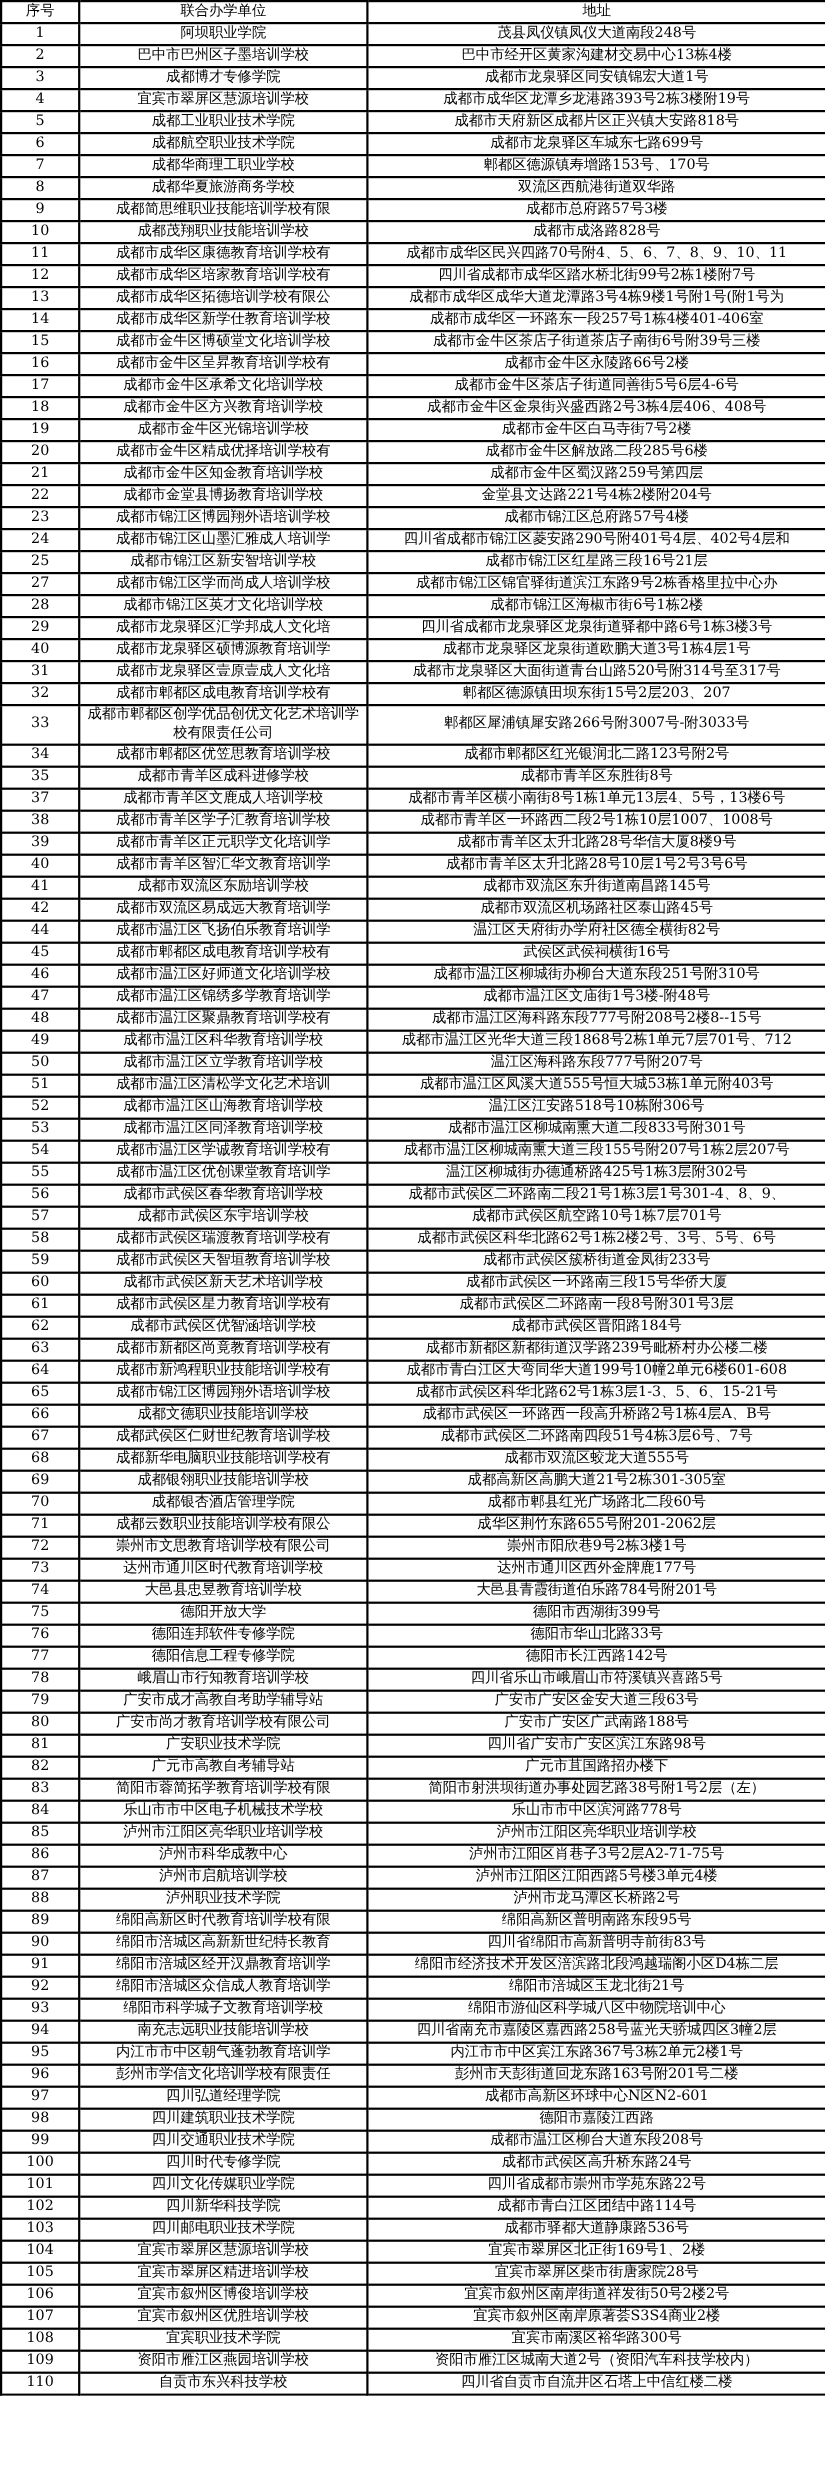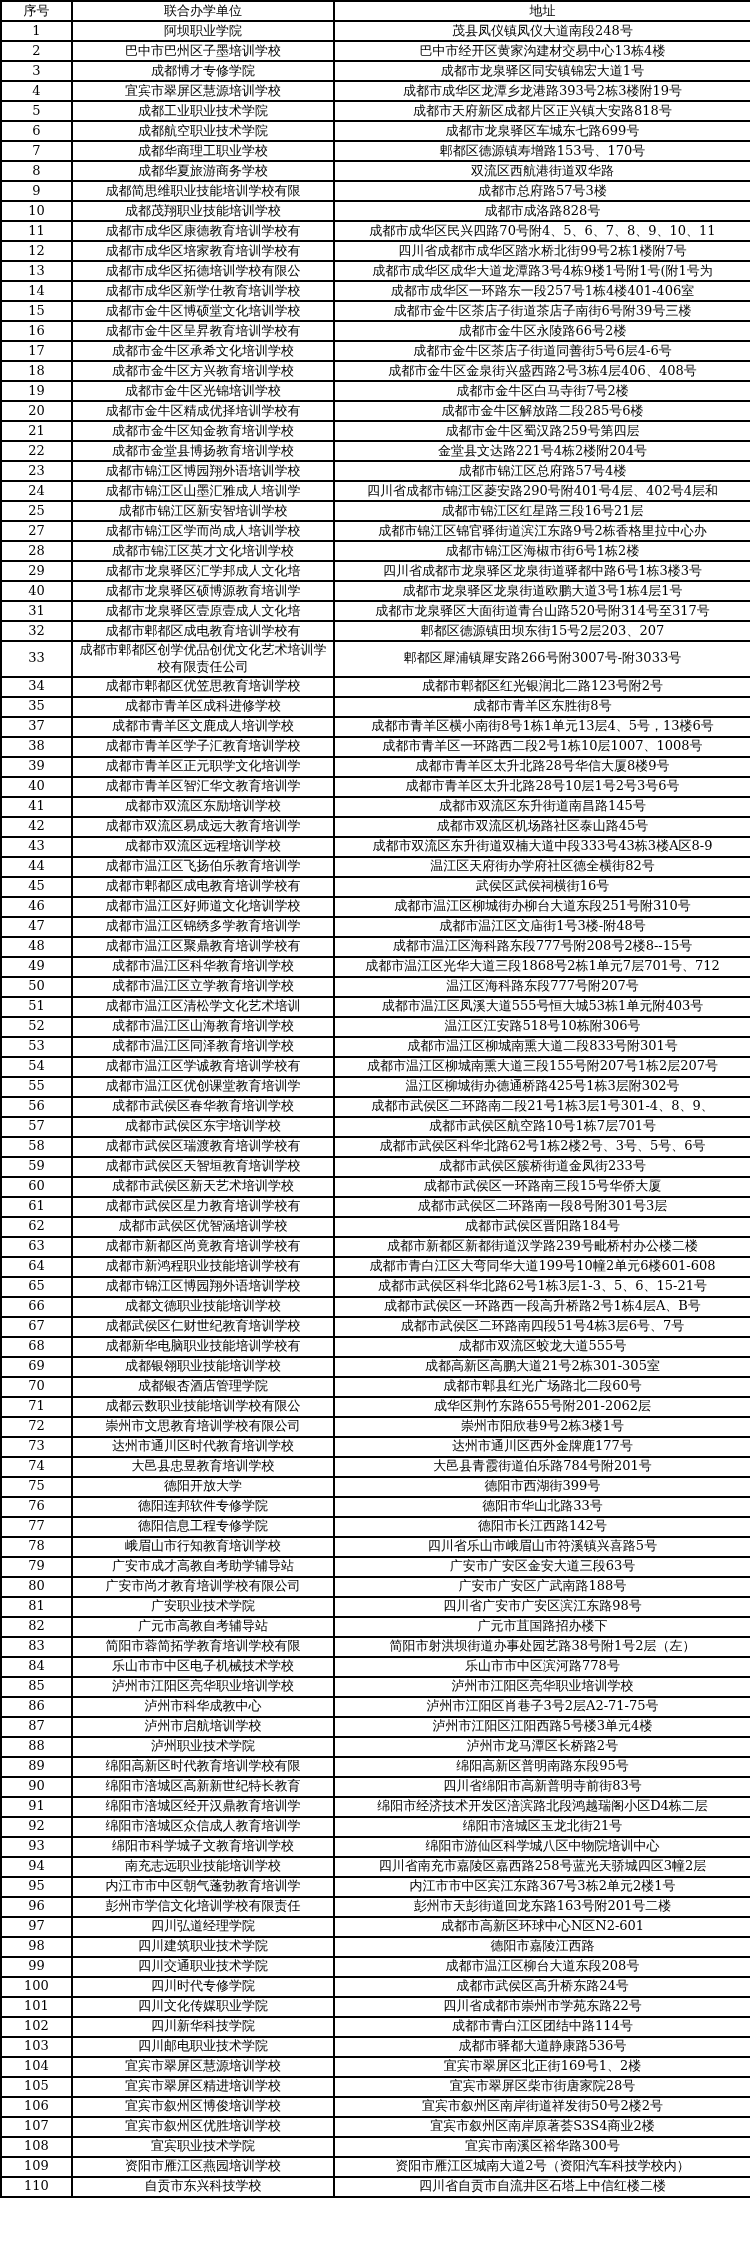--- a/index.html
+++ b/index.html
@@ -254,25 +254,20 @@
           <td class="no">41</td>
           <td class="name">成都市双流区东励培训学校</td>
           <td class="addr">成都市双流区东升街道南昌路145号</td>
         </tr>
         <tr>
           <td class="no">42</td>
           <td class="name">成都市双流区易成远大教育培训学</td>
           <td class="addr">成都市双流区机场路社区泰山路45号</td>
         </tr>
         <tr>
-          <td class="no">43</td>
-          <td class="name">成都市双流区远程培训学校</td>
-          <td class="addr">成都市双流区东升街道双楠大道中段333号43栋3楼A区8-9</td>
-        </tr>
-        <tr>
           <td class="no">44</td>
           <td class="name">成都市温江区飞扬伯乐教育培训学</td>
           <td class="addr">温江区天府街办学府社区德全横街82号</td>
         </tr>
         <tr>
           <td class="no">45</td>
           <td class="name">成都市郫都区成电教育培训学校有</td>
           <td class="addr">武侯区武侯祠横街16号</td>
         </tr>
         <tr>

